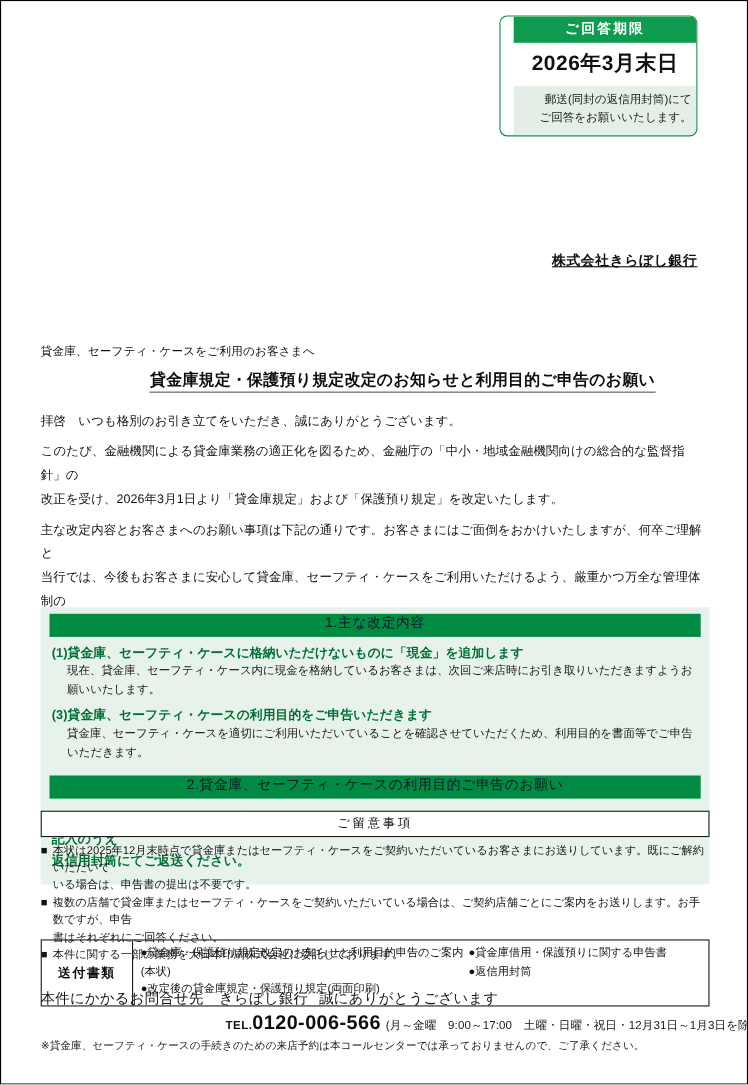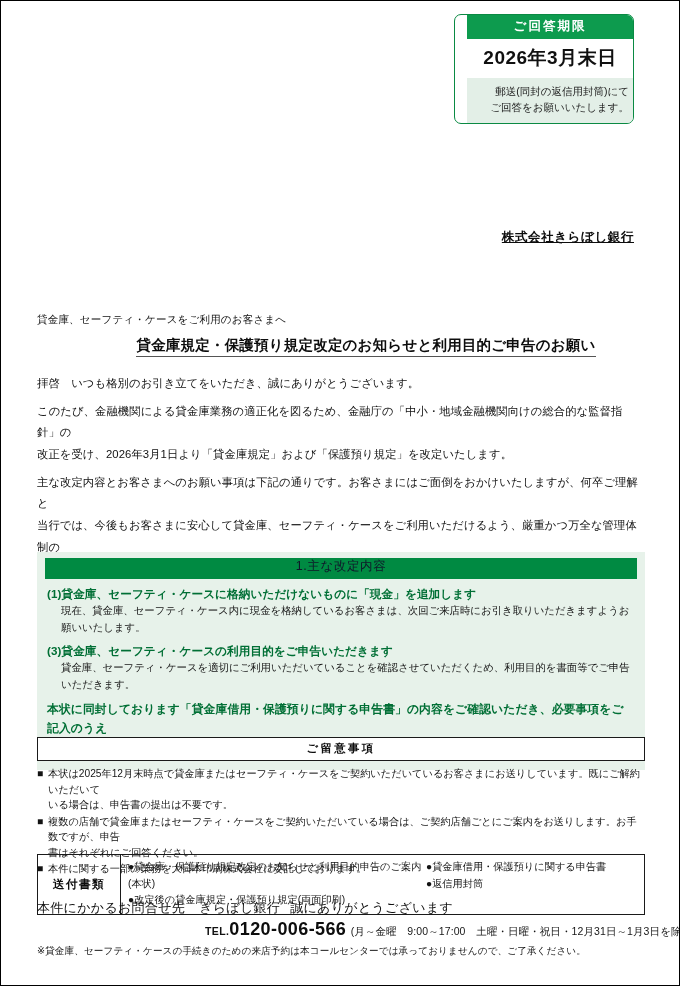--- a/index.html
+++ b/index.html
@@ -161,21 +161,21 @@
   .notice-wrap {
     position: absolute;
     left: 36px;
     top: 736px;
     width: 608px;
   }
   .notice-head {
     border: 1px solid #1a1a1a;
     text-align: center;
     font-size: 11.3px;
-    font-weight: bold;
+    font-weight: normal;
     letter-spacing: 2.5px;
     padding: 3px 0 4px;
     color: #0d0d0d;
     background: #ffffff;
   }
   .notice-list { margin-top: 5px; }
   .notice {
     font-size: 10.2px;
     line-height: 1.52;
     color: #131313;
@@ -309,20 +309,21 @@
     <div>
       <div class="item-title">(1)貸金庫、セーフティ・ケースに格納いただけないものに「現金」を追加します</div>
       <div class="item-desc">現在、貸金庫、セーフティ・ケース内に現金を格納しているお客さまは、次回ご来店時にお引き取りいただきますようお願いいたします。</div>
     </div>
 
     <div>
       <div class="item-title">(3)貸金庫、セーフティ・ケースの利用目的をご申告いただきます</div>
       <div class="item-desc">貸金庫、セーフティ・ケースを適切にご利用いただいていることを確認させていただくため、利用目的を書面等でご申告いただきます。</div>
     </div>
 
+    <div class="sec-head second">2.貸金庫、セーフティ・ケースの利用目的ご申告のお願い</div>
     <div class="sec2-body">
       <div>本状に同封しております「貸金庫借用・保護預りに関する申告書」の内容をご確認いただき、必要事項をご記入のうえ</div>
       <div>返信用封筒にてご返送ください。</div>
     </div>
   </div>
 
   <div class="notice-wrap">
     <div class="notice-head">ご留意事項</div>
     <div class="notice-list">
 

